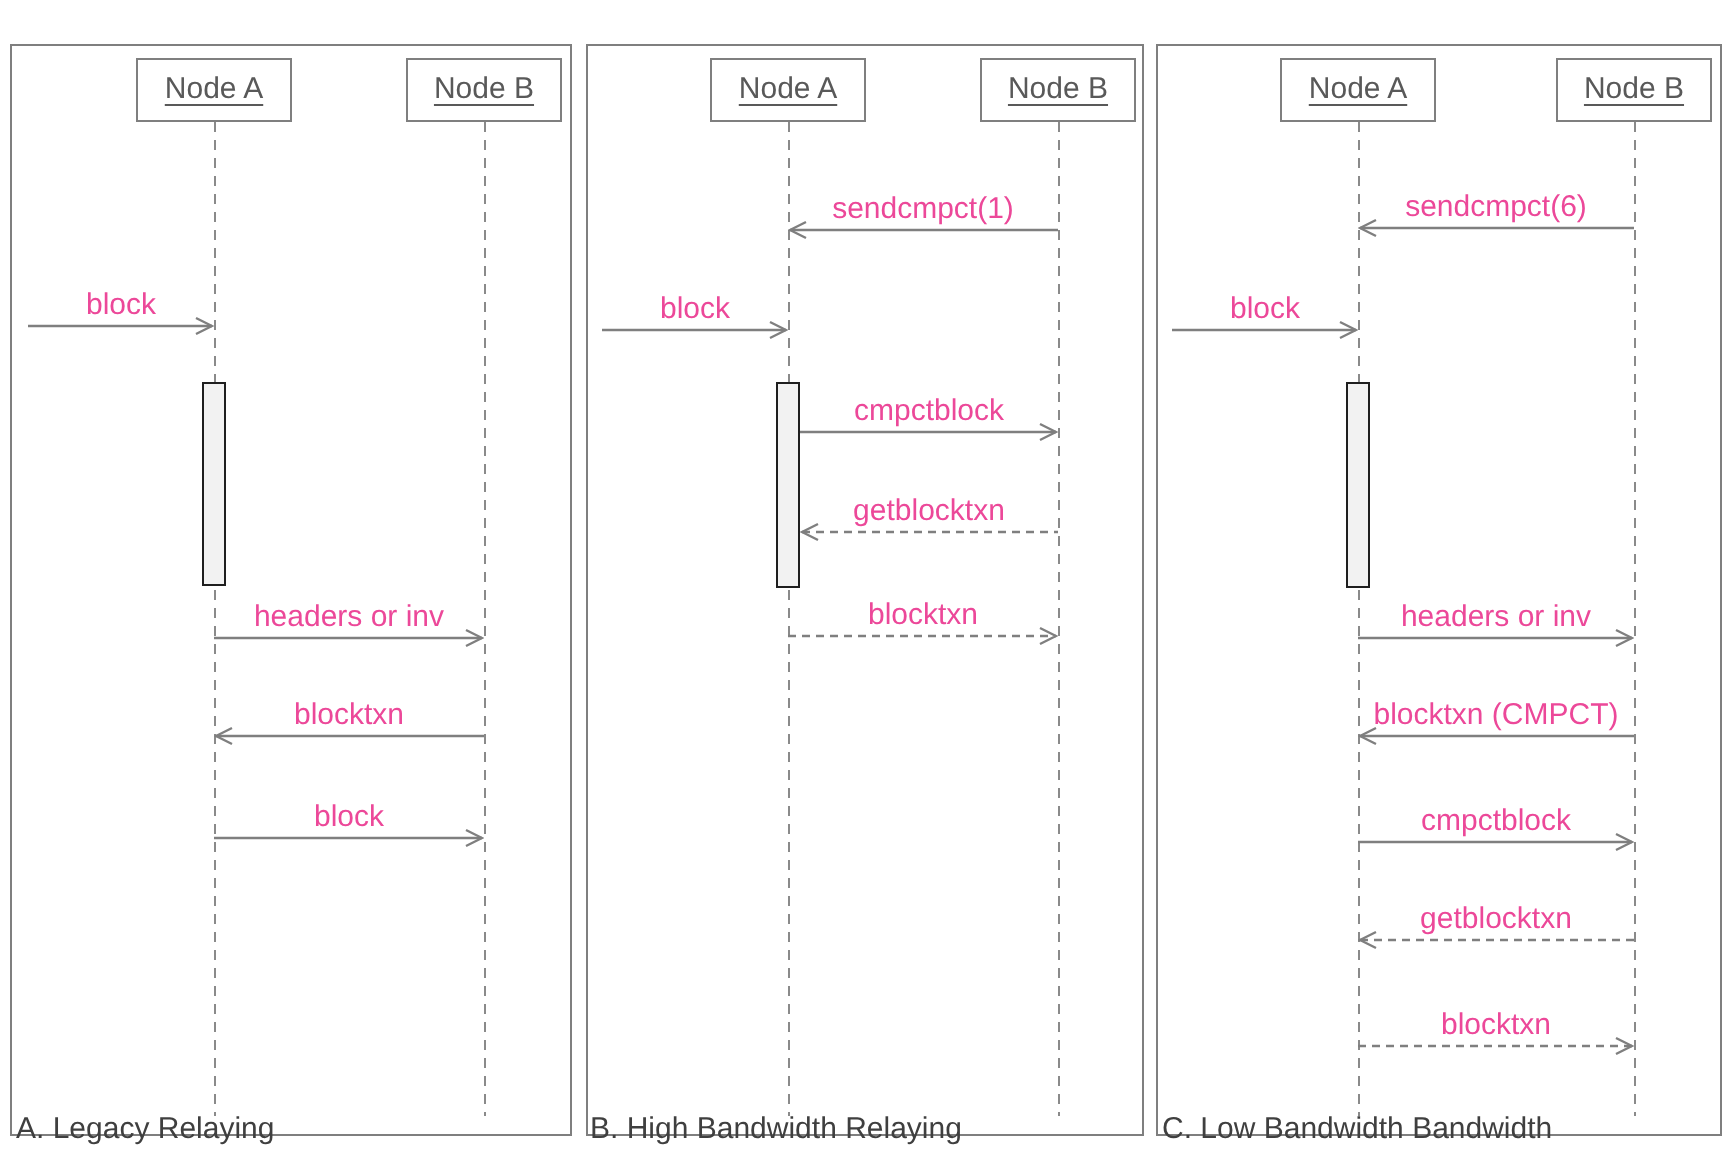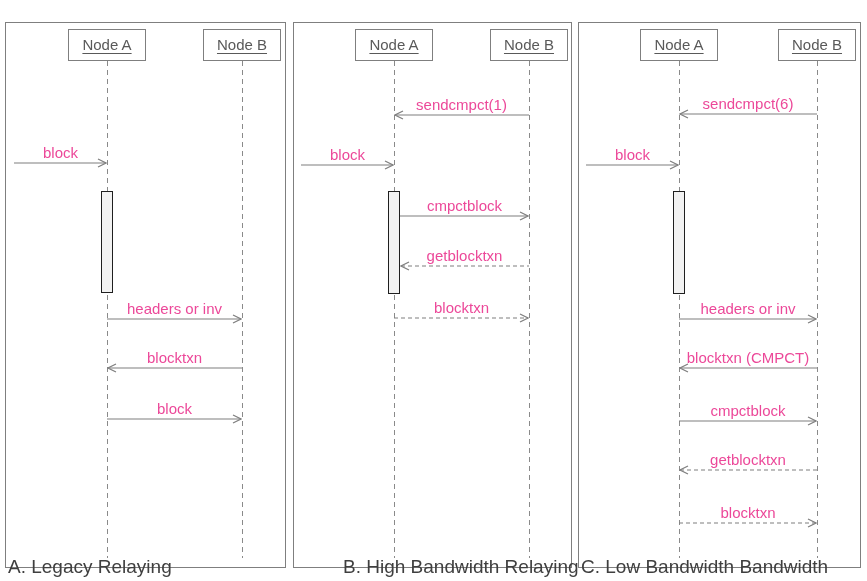--- a/index.html
+++ b/index.html
@@ -38,24 +38,24 @@
     position:absolute;left:0;right:0;bottom:7px;
     text-align:center;white-space:nowrap;
     color:#ec4899;font-size:15px;
   }
   .msg svg{position:absolute;left:0;top:0;display:block;}
   .msg line,.msg polyline{stroke:#7f7f7f;stroke-width:1.2;fill:none;}
   .msg.dashed line{stroke-dasharray:4 3;}
 
   .caption{
     position:absolute;top:556px;
-    color:#3f3f3f;font-size:19px;white-space:nowrap;
+    color:#3f3f3f;font-size:15px;white-space:nowrap;
   }
   .cap-a{left:8px;}
-  .cap-b{left:295px;margin-left:48px;}
+  .cap-b{left:295px;}
   .cap-c{left:581px;}
 </style>
 </head>
 <body>
 
 <div class="panel panel-a">
   <div class="actor-box" style="left:62px;">
     <span>Node A</span>
   </div>
   <div class="actor-box" style="left:197px;">

